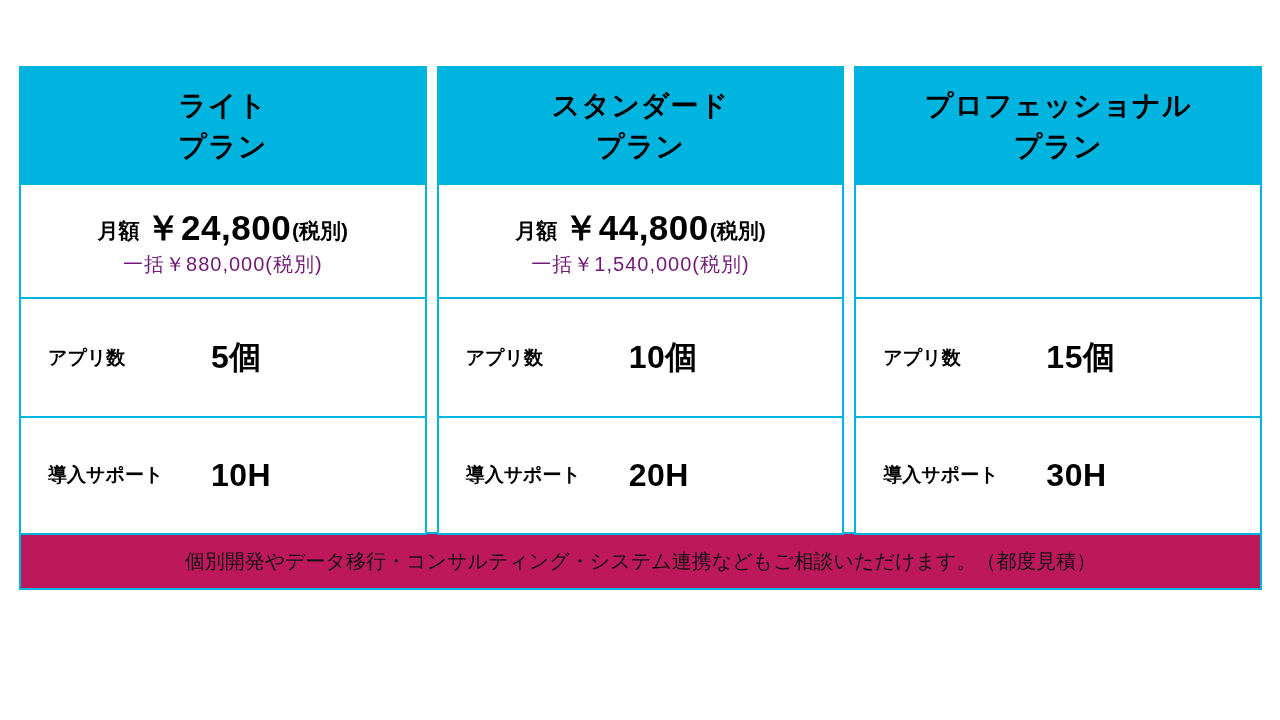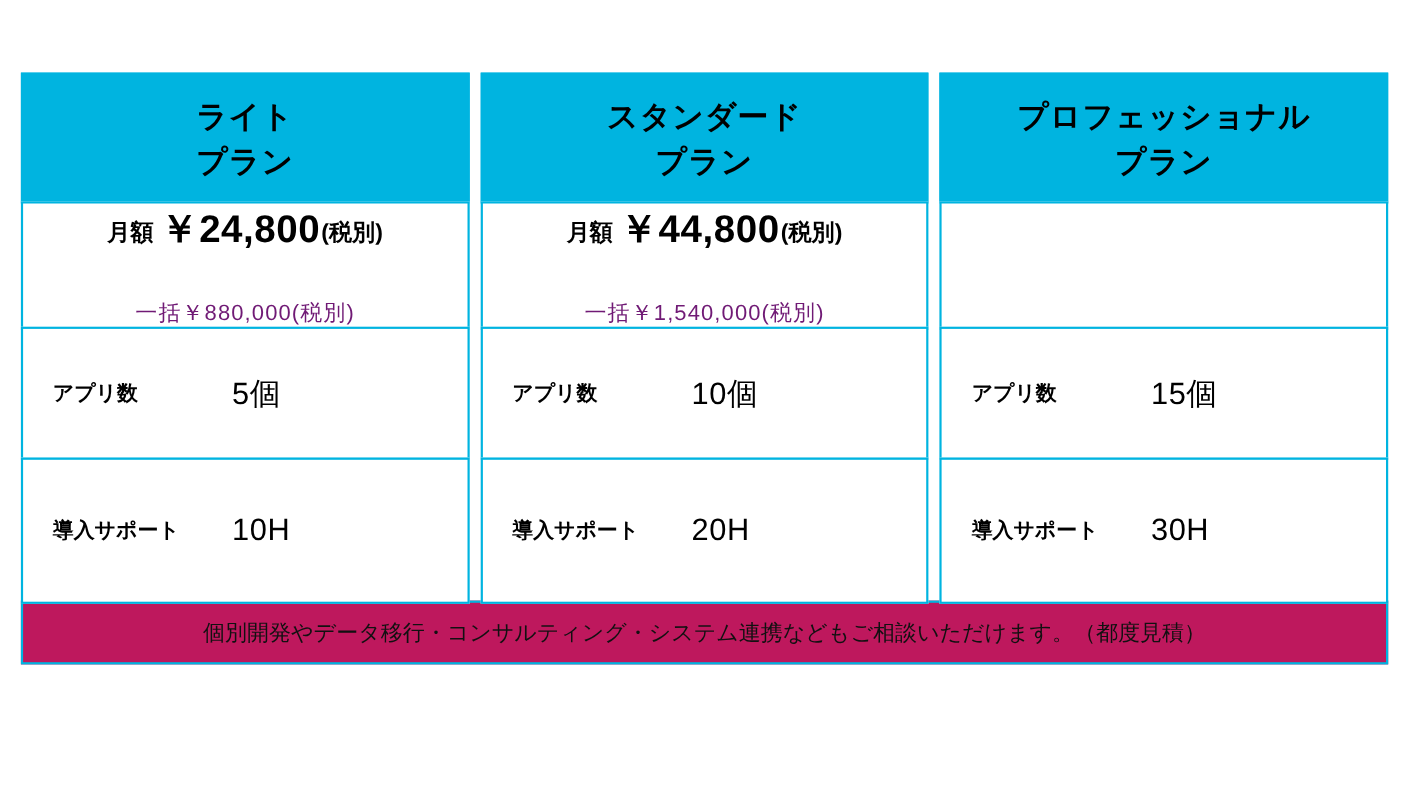--- a/index.html
+++ b/index.html
@@ -58,21 +58,21 @@
     line-height: 41px;
     color: #000;
     letter-spacing: 1px;
     text-align: right;
   }
 
   .price-cell {
     height: 117px;
     display: flex;
     flex-direction: column;
-    justify-content: space-between;
+    justify-content: center;
     align-items: center;
     padding-top: 4px;
   }
   .price-main {
     font-weight: bold;
     font-size: 21px;
     line-height: 40px;
     white-space: nowrap;
   }
   .price-amount {
@@ -89,30 +89,30 @@
     letter-spacing: 1px;
     white-space: nowrap;
   }
 
   .feature-cell {
     height: 121px;
     display: flex;
     align-items: center;
     padding-left: 27px;
   }
-  .feature-cell.last { height: 133px; }
+  .feature-cell.last { height: 119px; }
   .feature-label {
     font-weight: bold;
     font-size: 19px;
     width: 163px;
     flex: 0 0 auto;
   }
   .feature-value {
-    font-weight: normal;
-    font-size: 28px;
+    font-weight: bold;
+    font-size: 32px;
     letter-spacing: 0.5px;
   }
 
   .footer-row {
     margin-top: -2.5px;
     border: 2.5px solid var(--accent);
     background: #be185d;
     height: 58px;
     display: flex;
     align-items: center;

